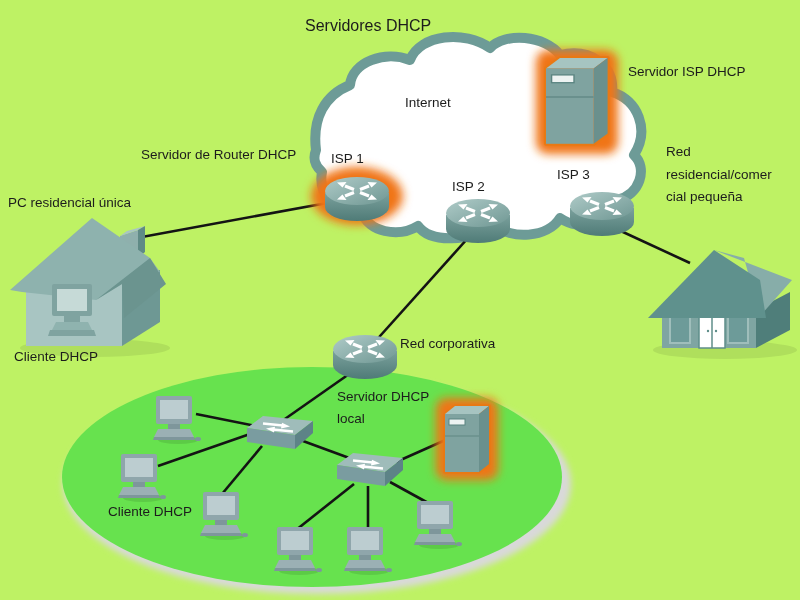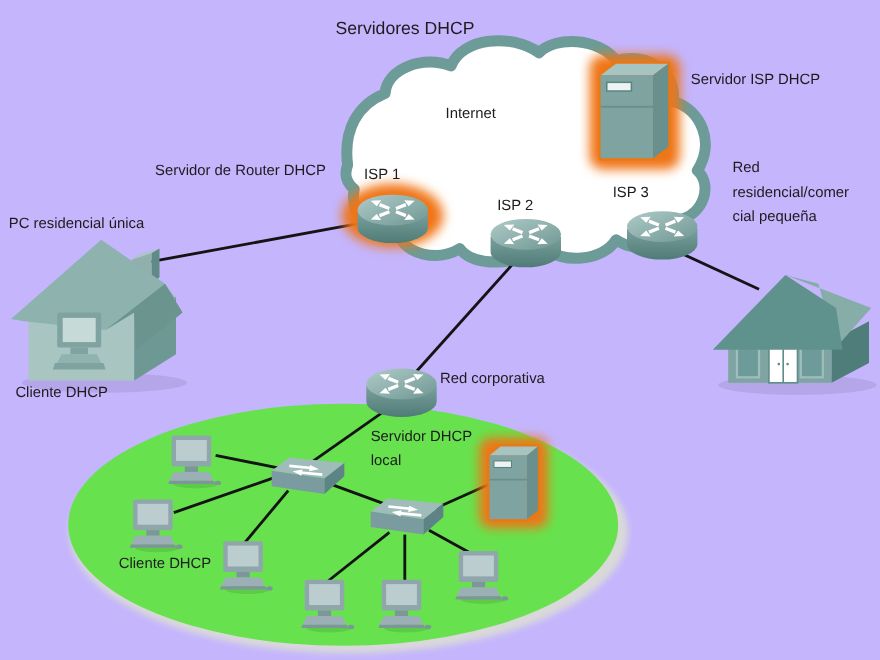--- a/index.html
+++ b/index.html
@@ -1,17 +1,17 @@
 <!DOCTYPE html>
 <html><head>
 <meta charset="utf-8">
 <style>
   html,body{margin:0;padding:0;background:#ffffff;}
   .stage{
-    position:relative;width:800px;height:600px;background:#c4b5fd;overflow:hidden;
+    position:relative;width:800px;height:600px;background:#bef264;overflow:hidden;
     font-family:"Liberation Sans", sans-serif;
   }
   .stage svg{position:absolute;left:0;top:0;}
   text{fill:#1c1c1c;font-size:13.5px;font-family:"Liberation Sans",sans-serif;}
   text.title{font-size:16px;}
 </style>
 </head>
 <body>
 
 <div class="stage">

